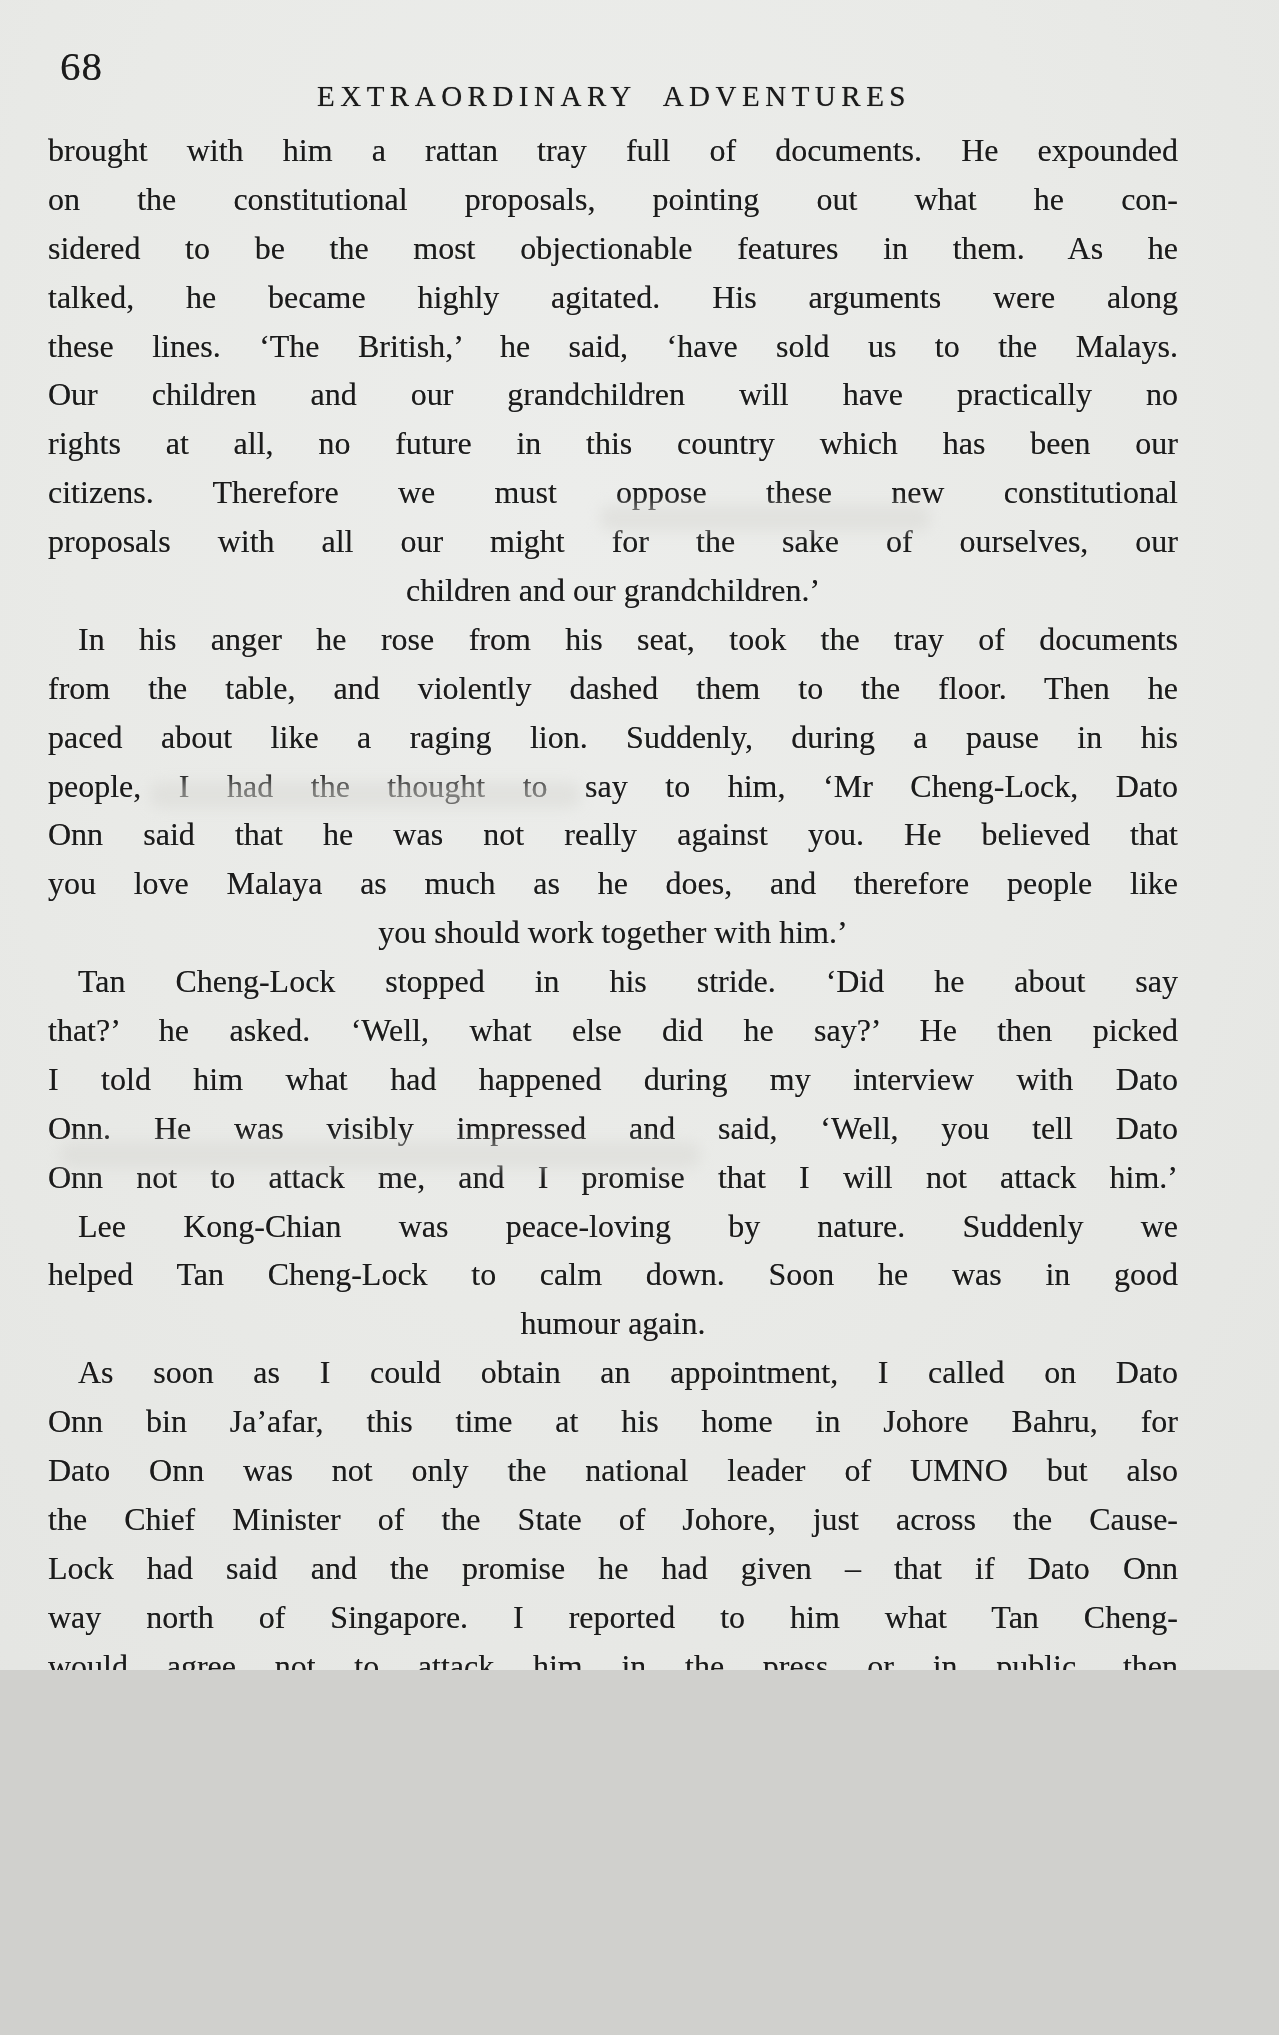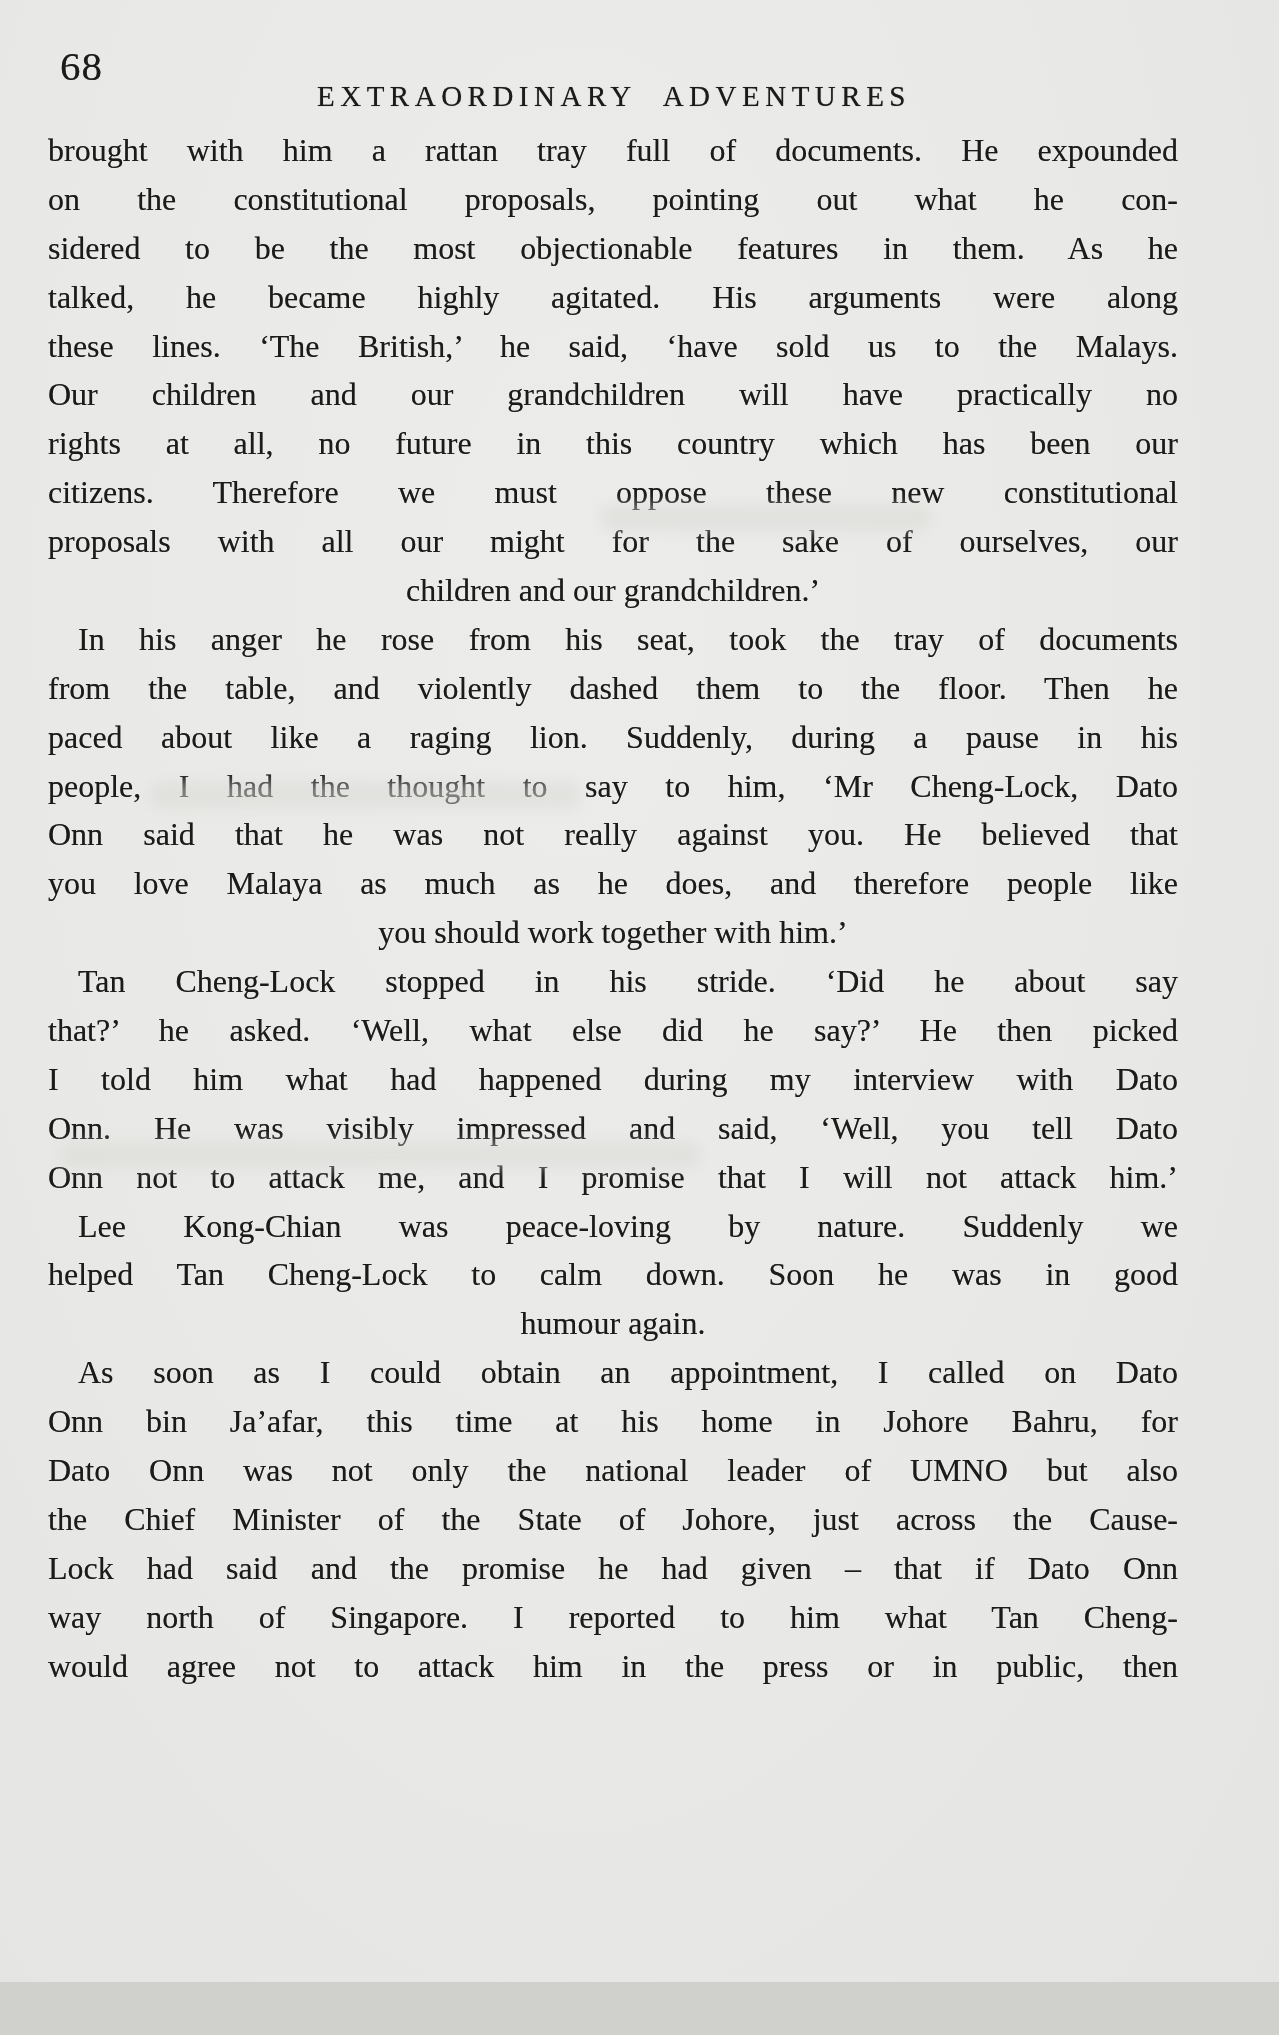--- a/index.html
+++ b/index.html
@@ -3,21 +3,21 @@
 <meta charset="utf-8">
 <style>
   html, body {
     margin: 0;
     padding: 0;
     background: #d0d0cd;
   }
   .page {
     position: relative;
     width: 1279px;
-    height: 1982px;
+    height: 1670px;
     margin: 0 auto;
     overflow: hidden;
     background:
       radial-gradient(ellipse at 45% 30%, #ecedeb 0%, #e9eae7 50%, #e4e5e2 100%);
     color: #1b1b1b;
     font-family: "Liberation Serif", "DejaVu Serif", serif;
   }
   
   .running-head {
     position: absolute;

